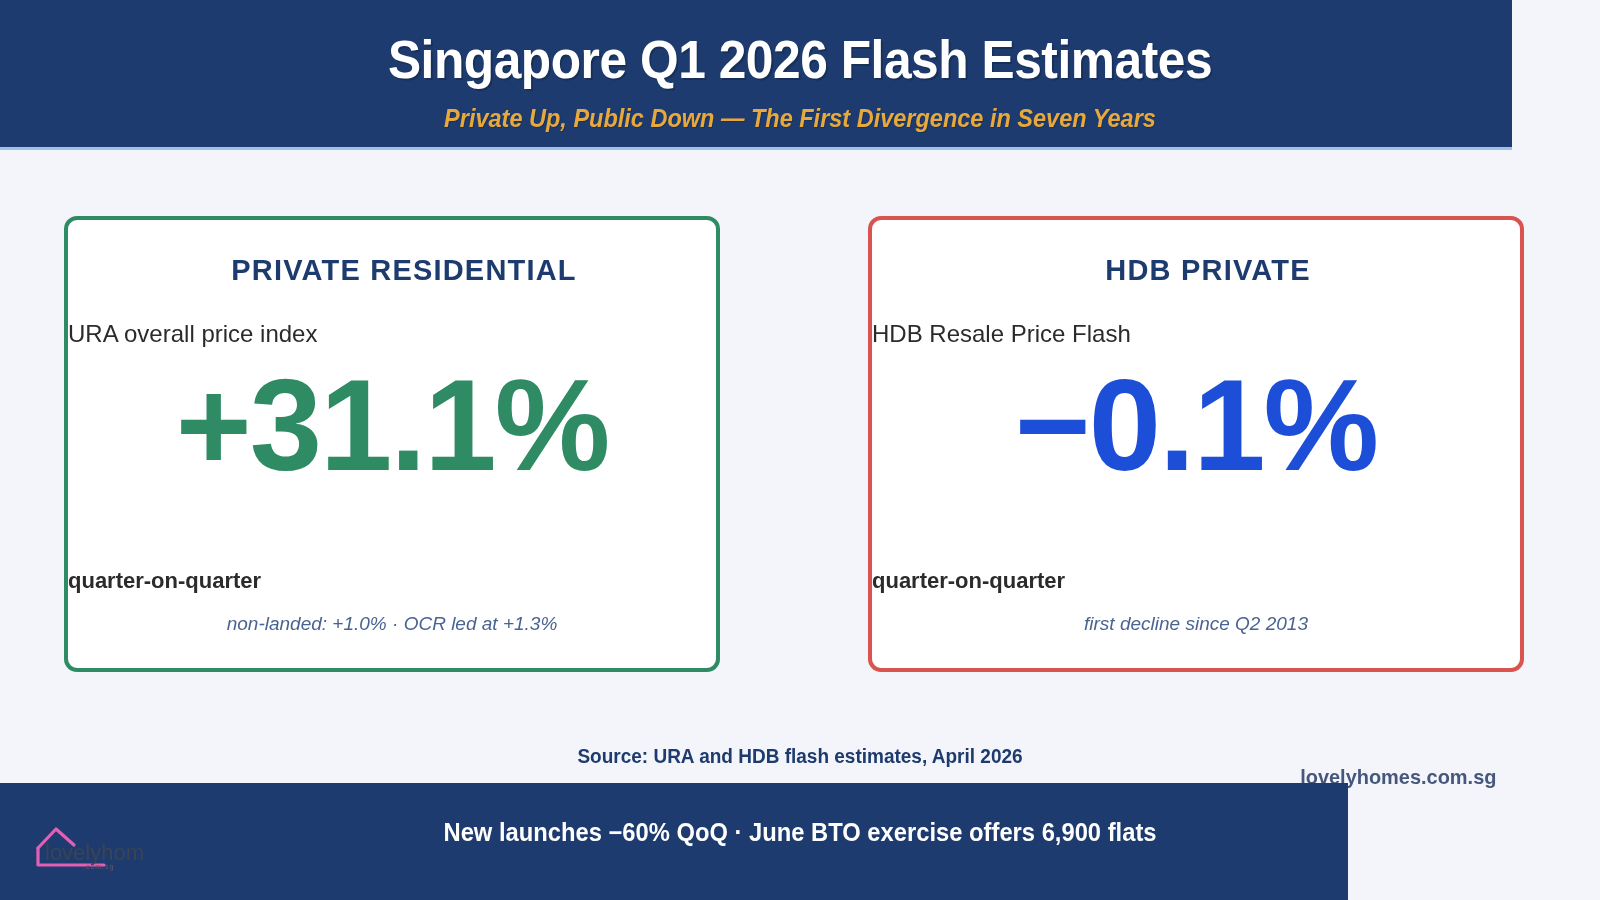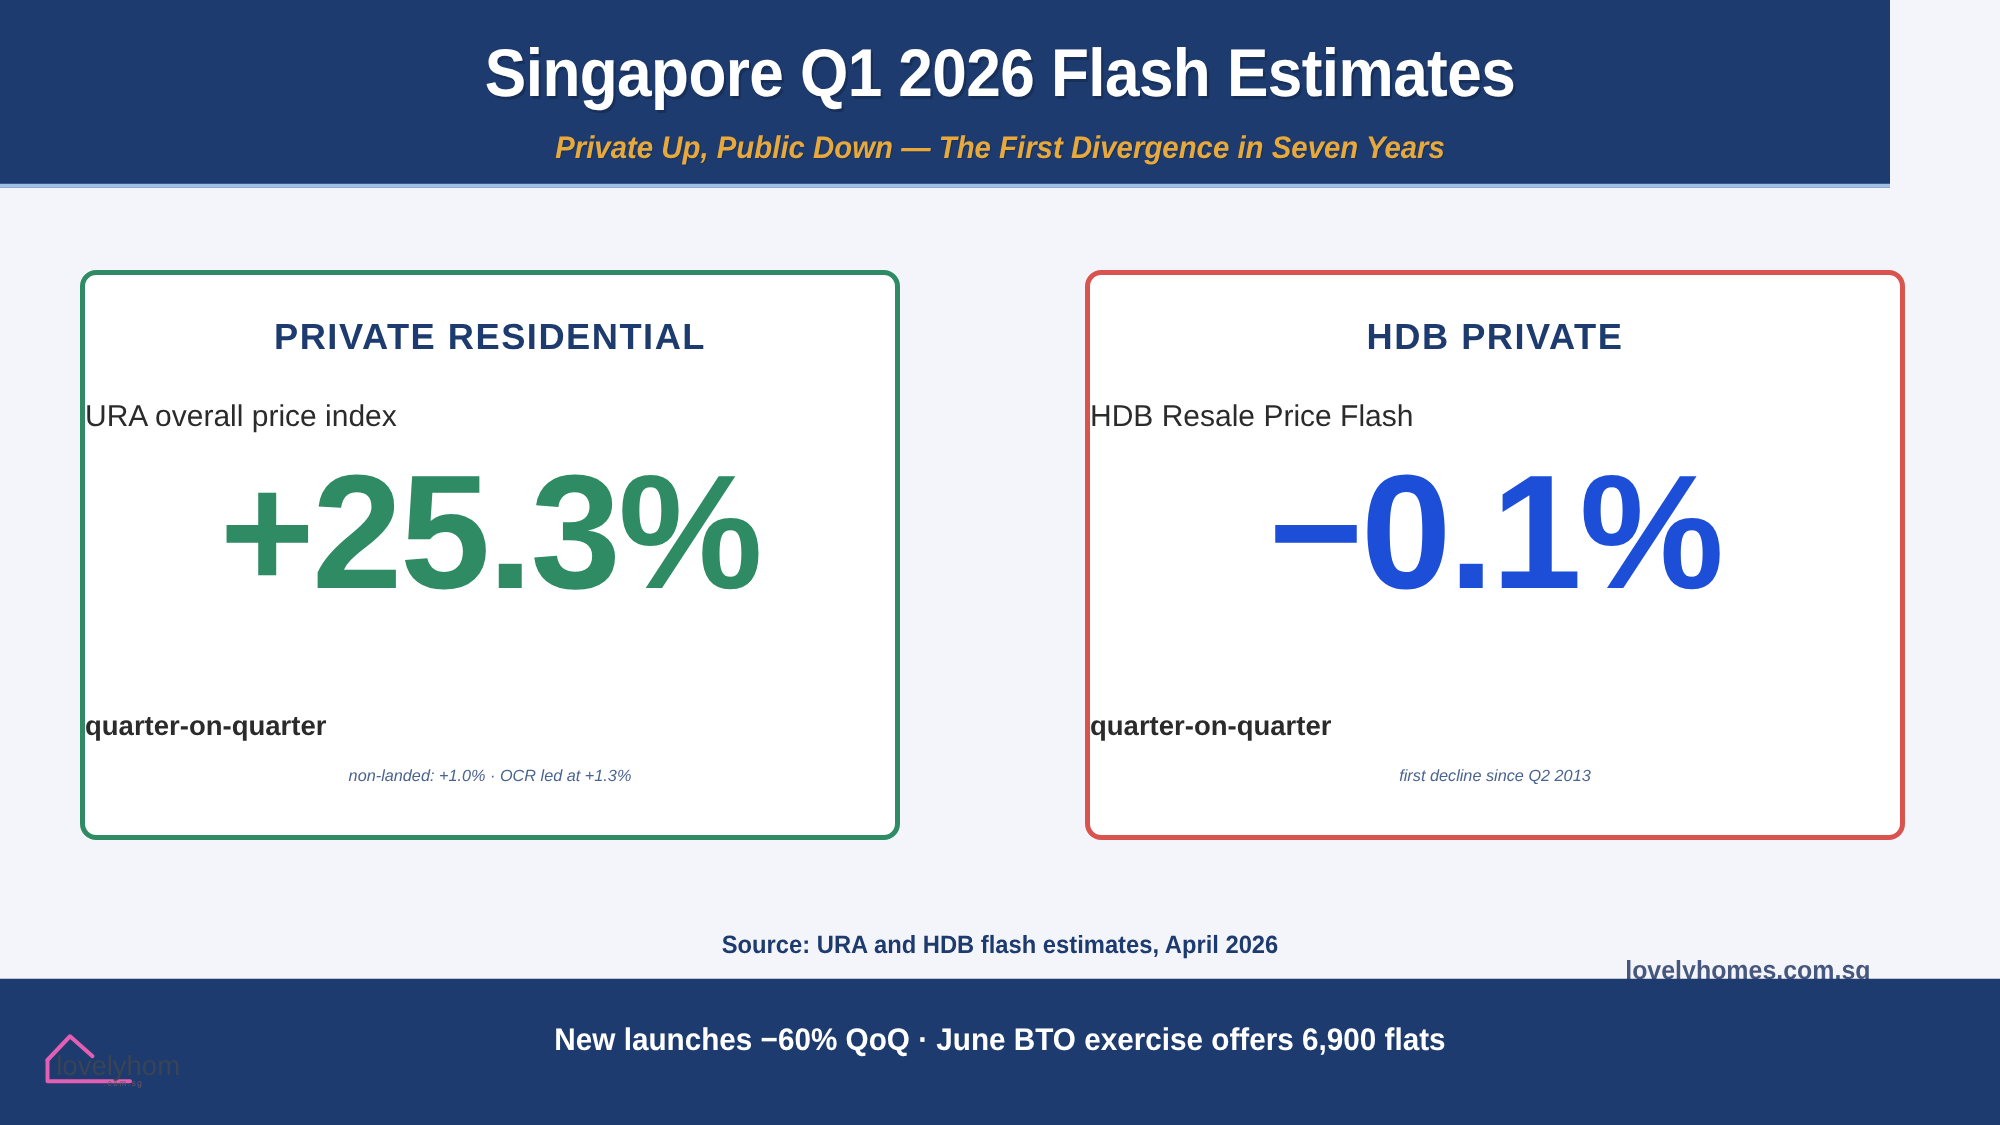--- a/index.html
+++ b/index.html
@@ -76,20 +76,21 @@
   .card-title {
     position: absolute;
     left: 0; top: 36px;
     width: 100%;
     text-align: center;
     color: #1d3b6e;
     font-size: 29px;
     font-weight: bold;
     letter-spacing: 1.2px;
     line-height: 1;
+    padding-left: 12px;
   }
   .card-sub {
     position: absolute;
     left: 0; top: 102px;
     width: 100%;
     text-align: left;
     color: #2b2b2b;
     font-size: 24px;
     font-weight: normal;
     line-height: 1;
@@ -114,21 +115,21 @@
     font-size: 22px;
     line-height: 1;
     font-weight: bold;
   }
   .card-note {
     position: absolute;
     left: 0; top: 394px;
     width: 100%;
     text-align: center;
     color: #4a6491;
-    font-size: 13px;
+    font-size: 19px;
     font-style: italic;
     line-height: 1;
   }
 
   
   .source {
     position: absolute;
     left: 0; top: 746px;
     width: 1600px;
     text-align: center;
@@ -145,21 +146,21 @@
     font-size: 21px;
     font-weight: bold;
     line-height: 1;
     transform: scaleX(0.95);
   }
 
   
   .footer {
     position: absolute;
     left: 0; top: 783px;
-    width: 1600px;
+    width: 1348px;
     height: 117px;
     background: #1d3b6e;
   }
   .footer-text {
     position: absolute;
     left: 0; top: 37px;
     width: 1600px;
     text-align: center;
     color: #ffffff;
     font-size: 25px;
@@ -183,21 +184,21 @@
 <div class="header">
   <div class="header-title">Singapore Q1 2026 Flash Estimates</div>
   <div class="header-subtitle">Private Up, Public Down — The First Divergence in Seven Years</div>
 </div>
 
 <div class="cards">
 
   <div class="card card-left">
     <div class="card-title">PRIVATE RESIDENTIAL</div>
     <div class="card-sub">URA overall price index</div>
-    <div class="card-big big-green">+25.3%</div>
+    <div class="card-big big-green">+31.1%</div>
     <div class="card-qoq">quarter-on-quarter</div>
     <div class="card-note">non-landed: +1.0%  ·  OCR led at +1.3%</div>
   </div>
 
   <div class="card card-right">
     <div class="card-title">HDB PRIVATE</div>
     <div class="card-sub">HDB Resale Price Flash</div>
     <div class="card-big big-red">−0.1%</div>
     <div class="card-qoq">quarter-on-quarter</div>
     <div class="card-note">first decline since Q2 2013</div>

